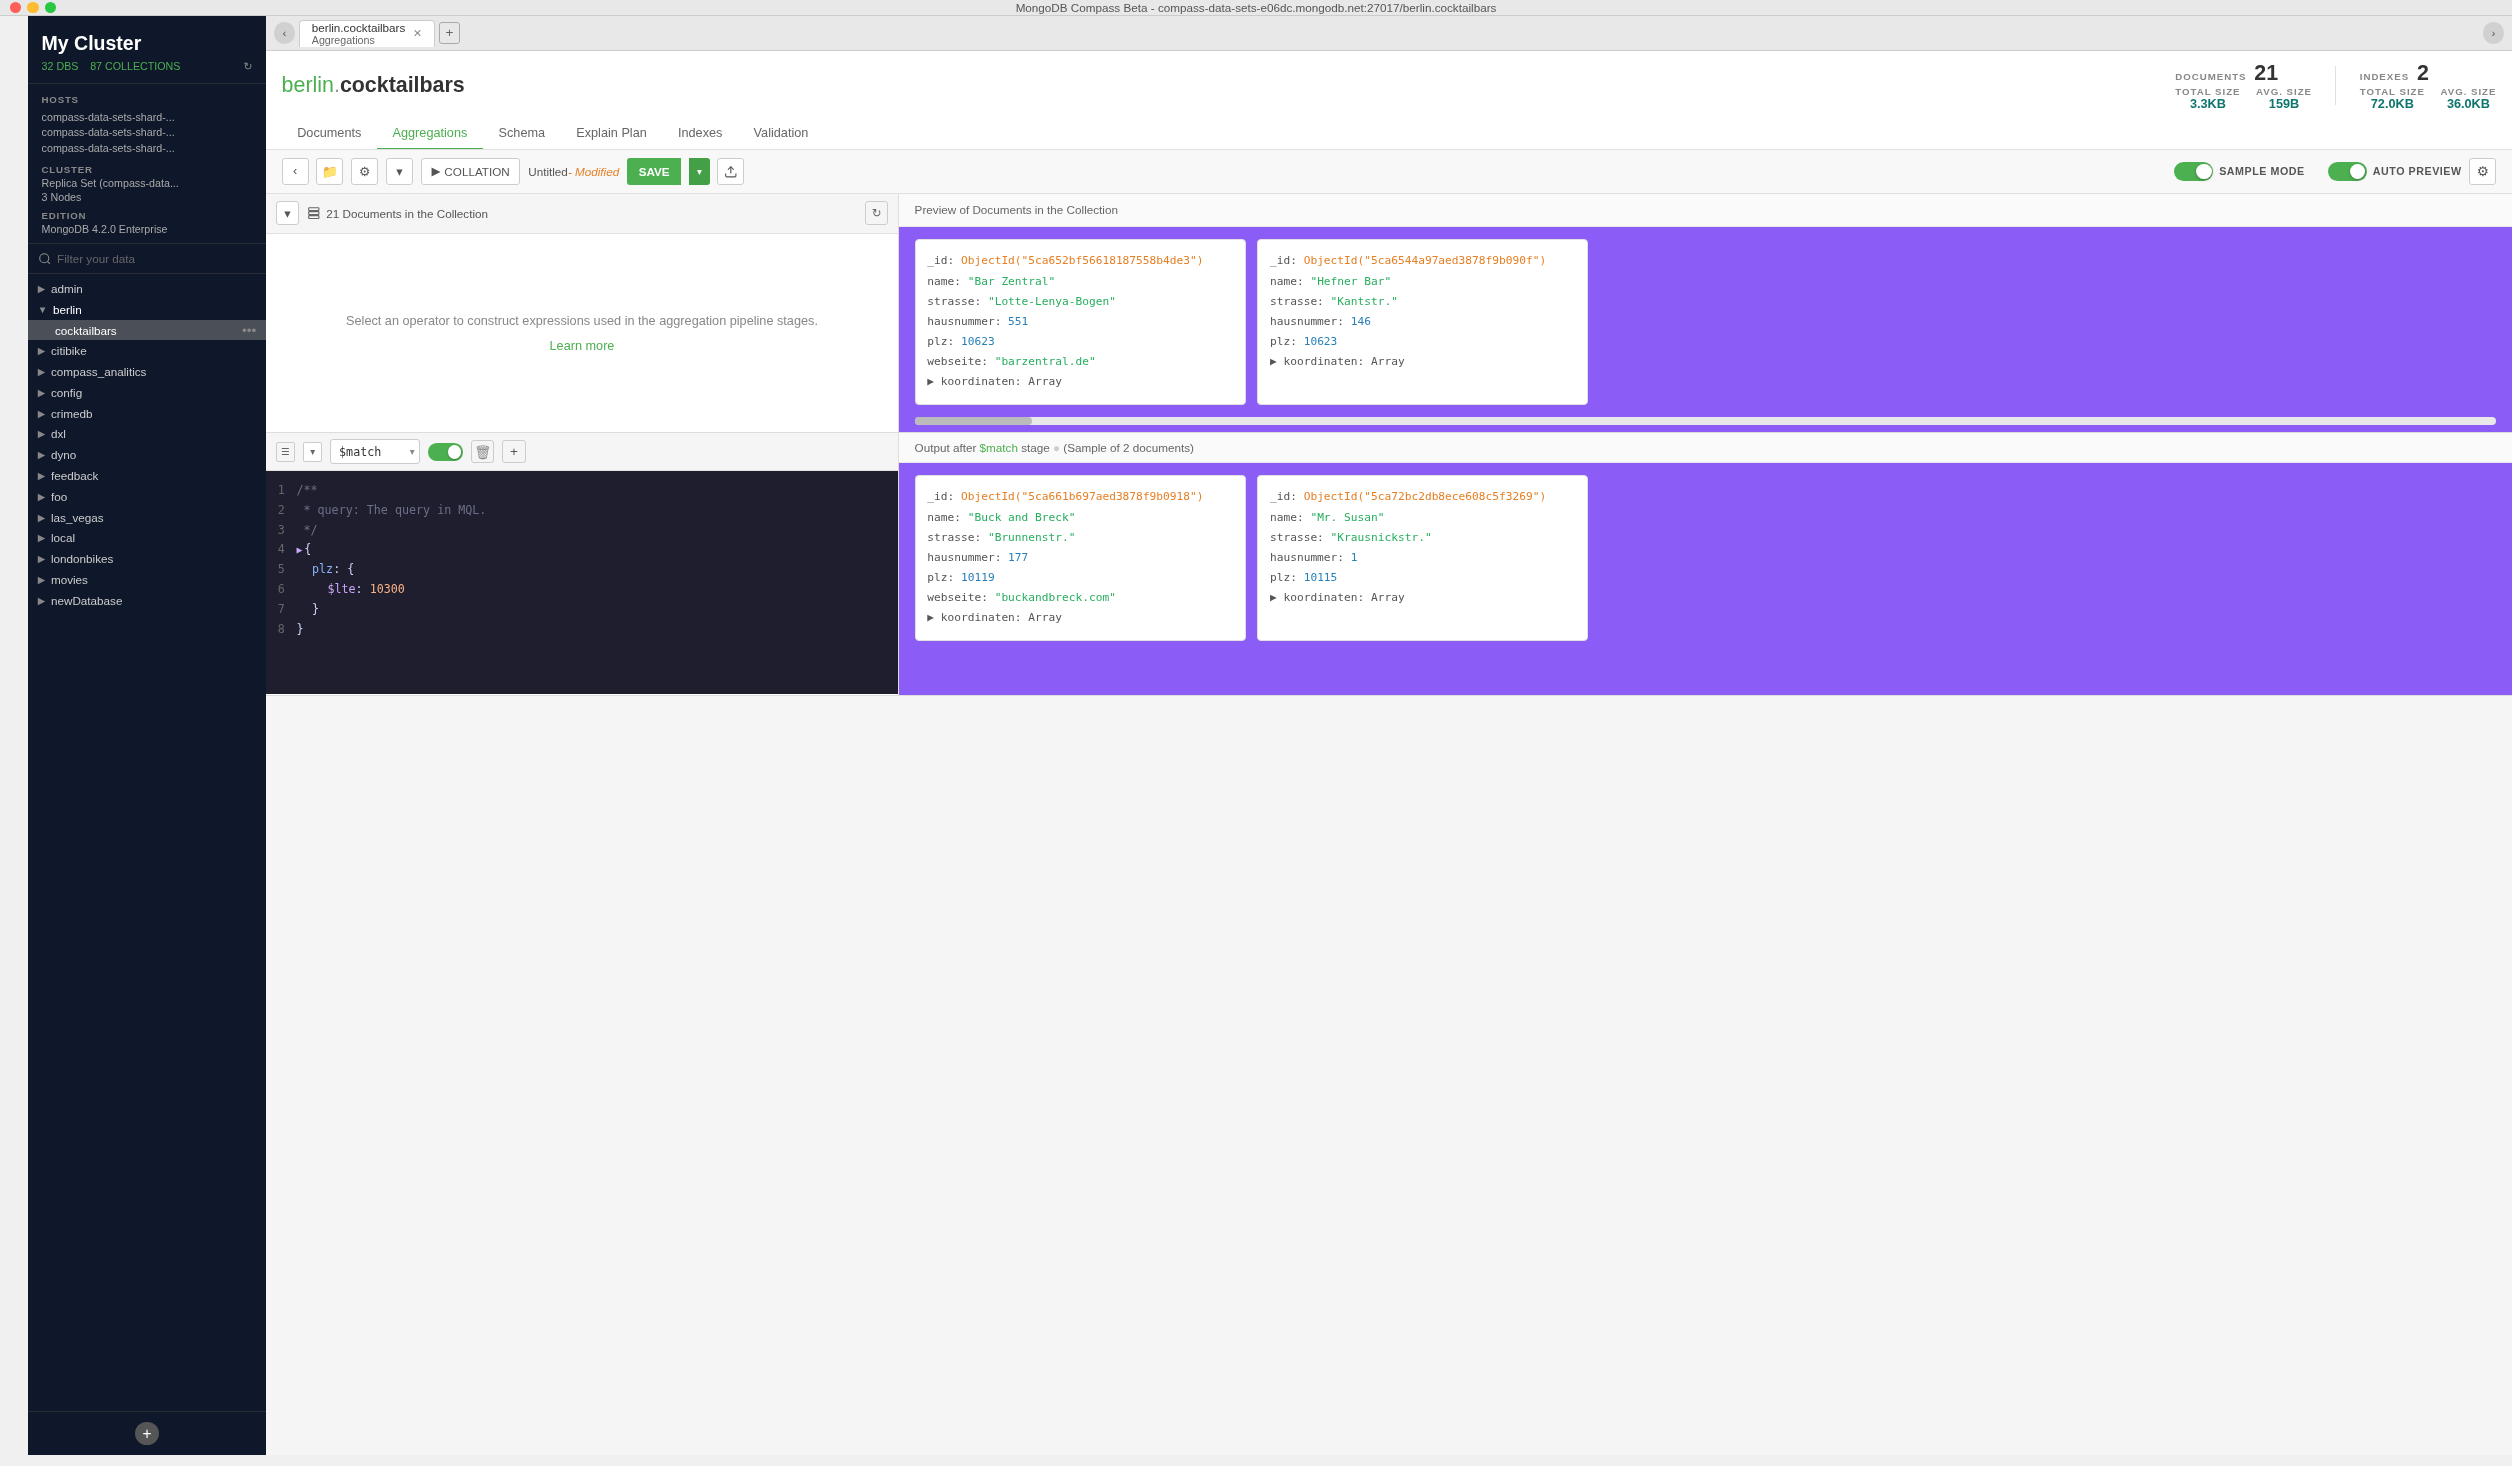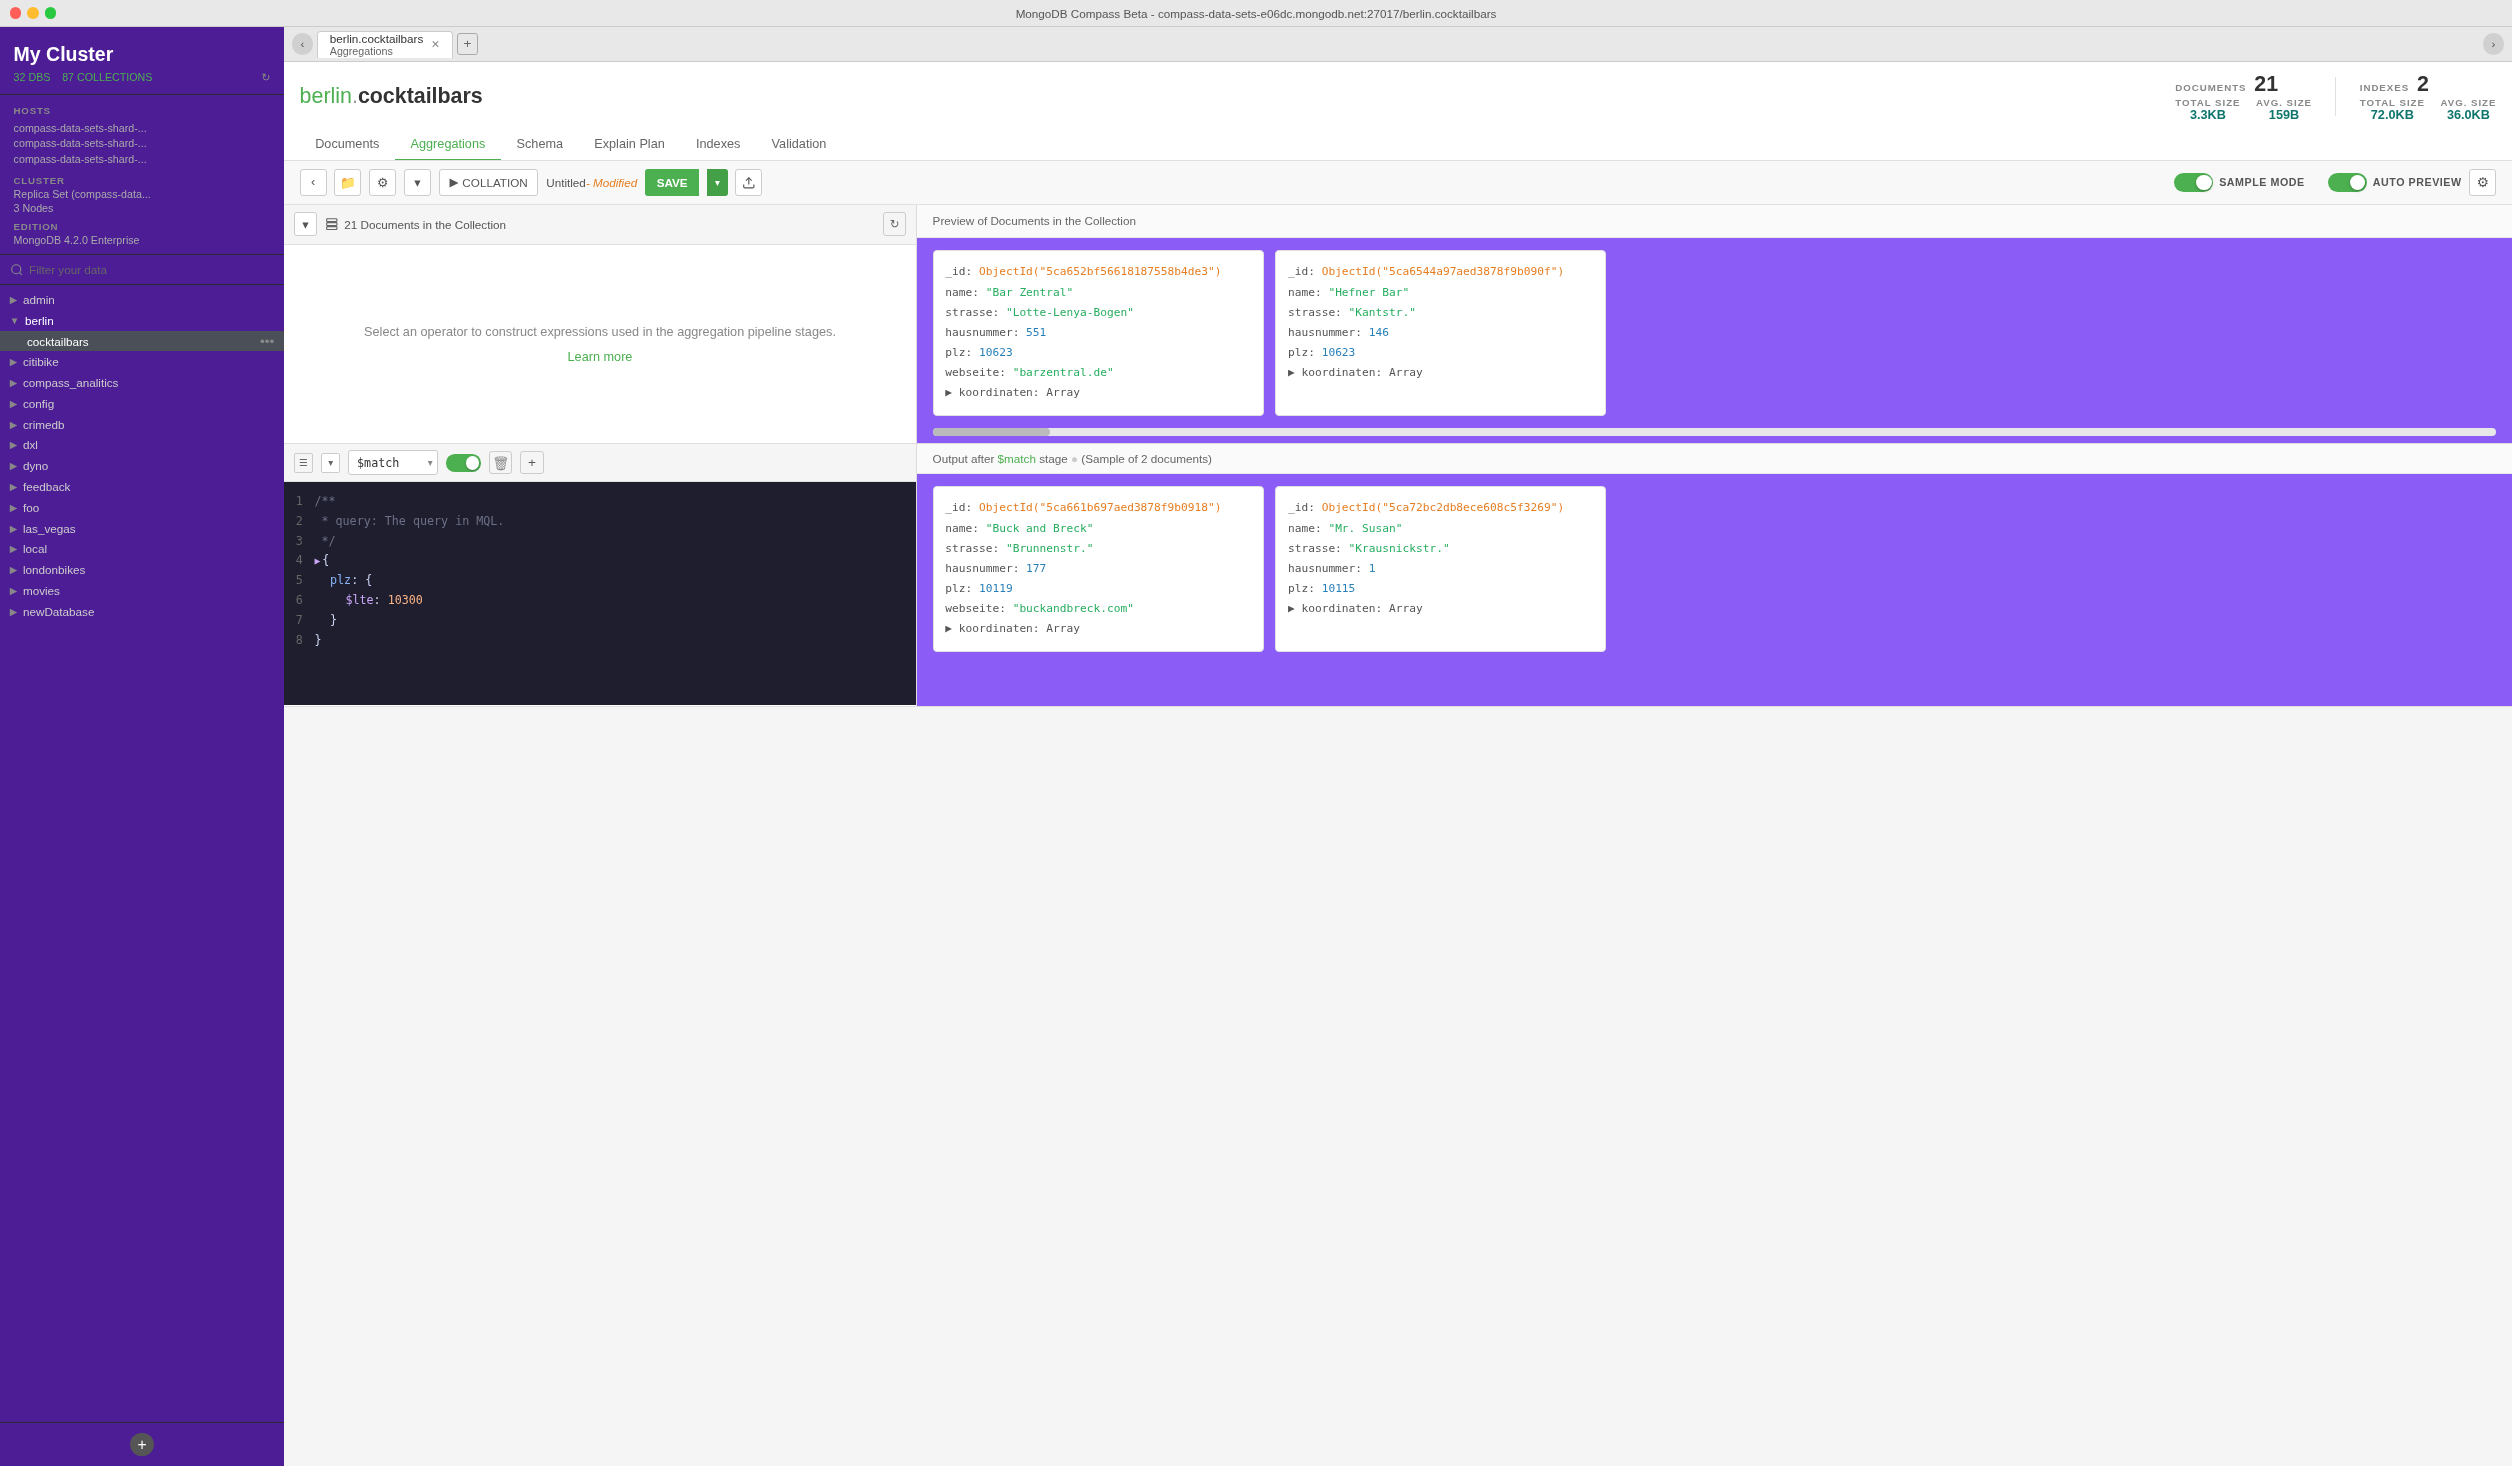--- a/index.html
+++ b/index.html
@@ -1,20 +1,20 @@
 <!DOCTYPE html>
 <html><head>
   <meta charset="utf-8">
   <style>
     * { box-sizing: border-box; margin: 0; padding: 0; }
     body { font-family: -apple-system, BlinkMacSystemFont, 'Segoe UI', sans-serif; font-size: 12.7px; background: #f0f0f0; color: #333; height: 100vh; overflow: hidden; }
 
     
     .title-bar {
-      height: 27px;
+      height: 16px;
       background: #e8e8e8;
       display: flex;
       align-items: center;
       justify-content: center;
       font-size: 11.7px;
       color: #555;
       position: relative;
       border-bottom: 1px solid #ccc;
       text-align: center;
     }
@@ -34,27 +34,28 @@
     .tl-yellow { background: #febc2e; }
     .tl-green { background: #28c840; }
 
     .app-layout {
       display: flex;
       height: calc(100vh - 27px);
     }
 
     
     .sidebar {
-      width: 284px;
-      background: #4c1d95;
+      width: 238px;
+      background: #0f172a;
       color: #ccc;
       display: flex;
       flex-direction: column;
       overflow: hidden;
       flex-shrink: 0;
+      margin-left: 28px;
     }
     .sidebar-header {
       padding: 15.6px 13.6px 9.7px;
       border-bottom: 1px solid #2a2d33;
     }
     .cluster-name {
       font-size: 19.5px;
       font-weight: 600;
       color: #fff;
     }

